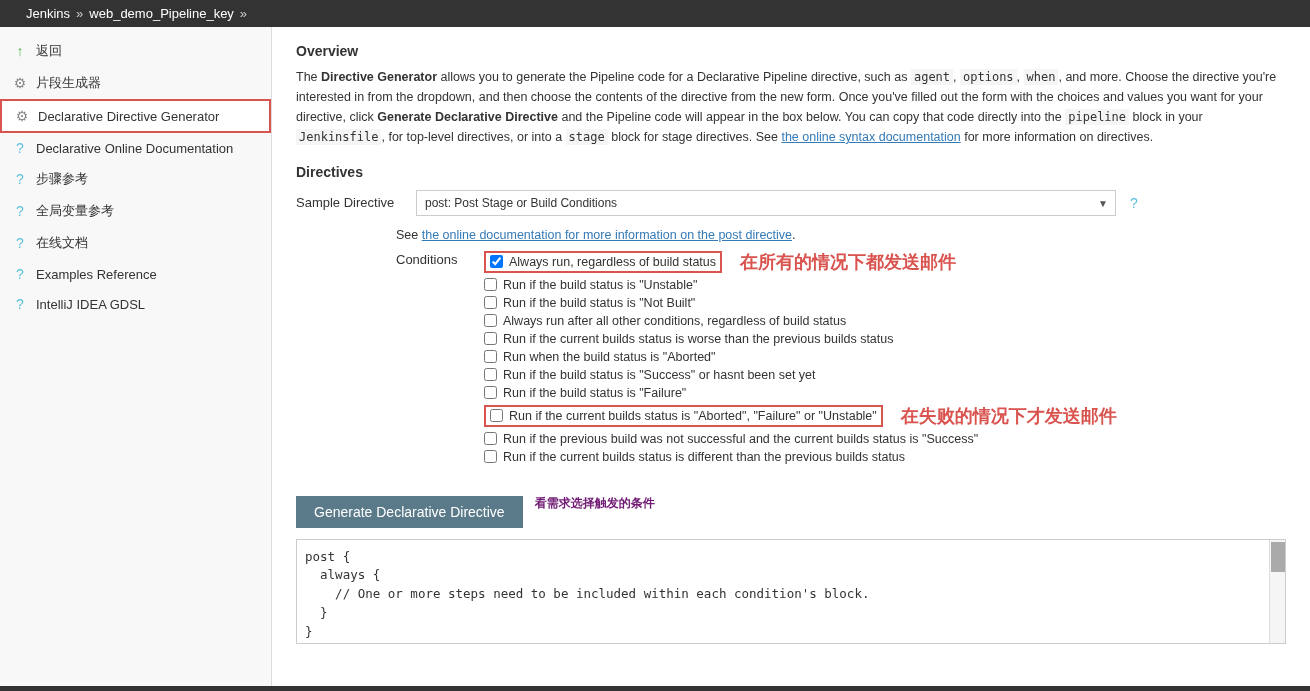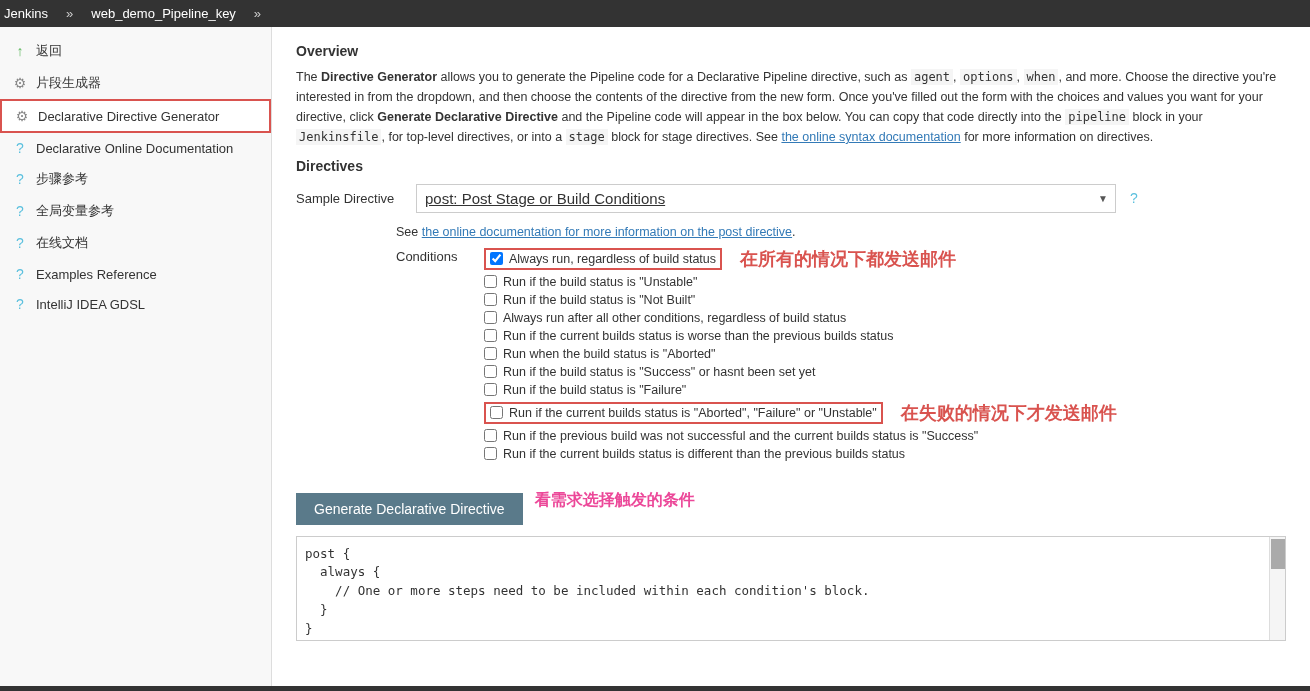--- a/index.html
+++ b/index.html
@@ -2,24 +2,24 @@
 <html><head>
   <meta charset="utf-8">
   <style>
     * { box-sizing: border-box; margin: 0; padding: 0; }
     body { font-family: Arial, sans-serif; font-size: 13px; color: #333; background: #fff; }
 
     
     .topbar {
       background: #333;
       color: #ccc;
-      padding: 6px 4px;
-      display: flex;
-      align-items: center;
-      gap: 18px;
+      padding: 6px 26px;
+      display: flex;
+      align-items: center;
+      gap: 6px;
       font-size: 13px;
     }
 
     .main-layout {
       display: flex;
       min-height: calc(100vh - 32px);
     }
 
     
     .sidebar {
@@ -66,21 +66,21 @@
       font-size: 14px;
       font-weight: bold;
       margin-bottom: 8px;
       color: #333;
     }
 
     .overview-text {
       font-size: 12.5px;
       line-height: 1.6;
       color: #333;
-      margin-bottom: 10px;
+      margin-bottom: 16px;
     }
     .overview-text strong { font-weight: bold; }
     .overview-text .mono { font-family: monospace; font-size: 12px; background: #f5f5f5; padding: 1px 3px; }
     .overview-text a { color: #337ab7; text-decoration: underline; }
 
     .directives-section { margin-top: 8px; }
     .directives-label {
       font-size: 14px;
       font-weight: bold;
       margin-bottom: 10px;
@@ -101,25 +101,24 @@
     .select-wrapper {
       position: relative;
       flex: 1;
       max-width: 700px;
     }
     .directive-select {
       width: 100%;
       padding: 5px 28px 5px 8px;
       border: 1px solid #ccc;
       background: #fff;
-      font-size: 15px;
+      font-size: 12px;
       appearance: none;
       cursor: pointer;
       color: #333;
-      text-decoration: underline;
     }
     .select-arrow {
       position: absolute;
       right: 8px;
       top: 50%;
       transform: translateY(-50%);
       font-size: 10px;
       color: #555;
       pointer-events: none;
     }
@@ -240,22 +239,22 @@
       text-align: right;
     }
 
     .generate-row {
       display: flex;
       align-items: center;
       gap: 12px;
     }
 
     .annotation-small {
-      color: #ec4899;
-      font-size: 16px;
+      color: #701a75;
+      font-size: 12px;
       font-weight: bold;
     }
   </style>
 </head>
 <body>
 
 <div class="topbar">
   <span style="color:#fff;cursor:pointer;">Jenkins</span>
   <span>»</span>
   <span style="color:#fff;cursor:pointer;">web_demo_Pipeline_key</span>

